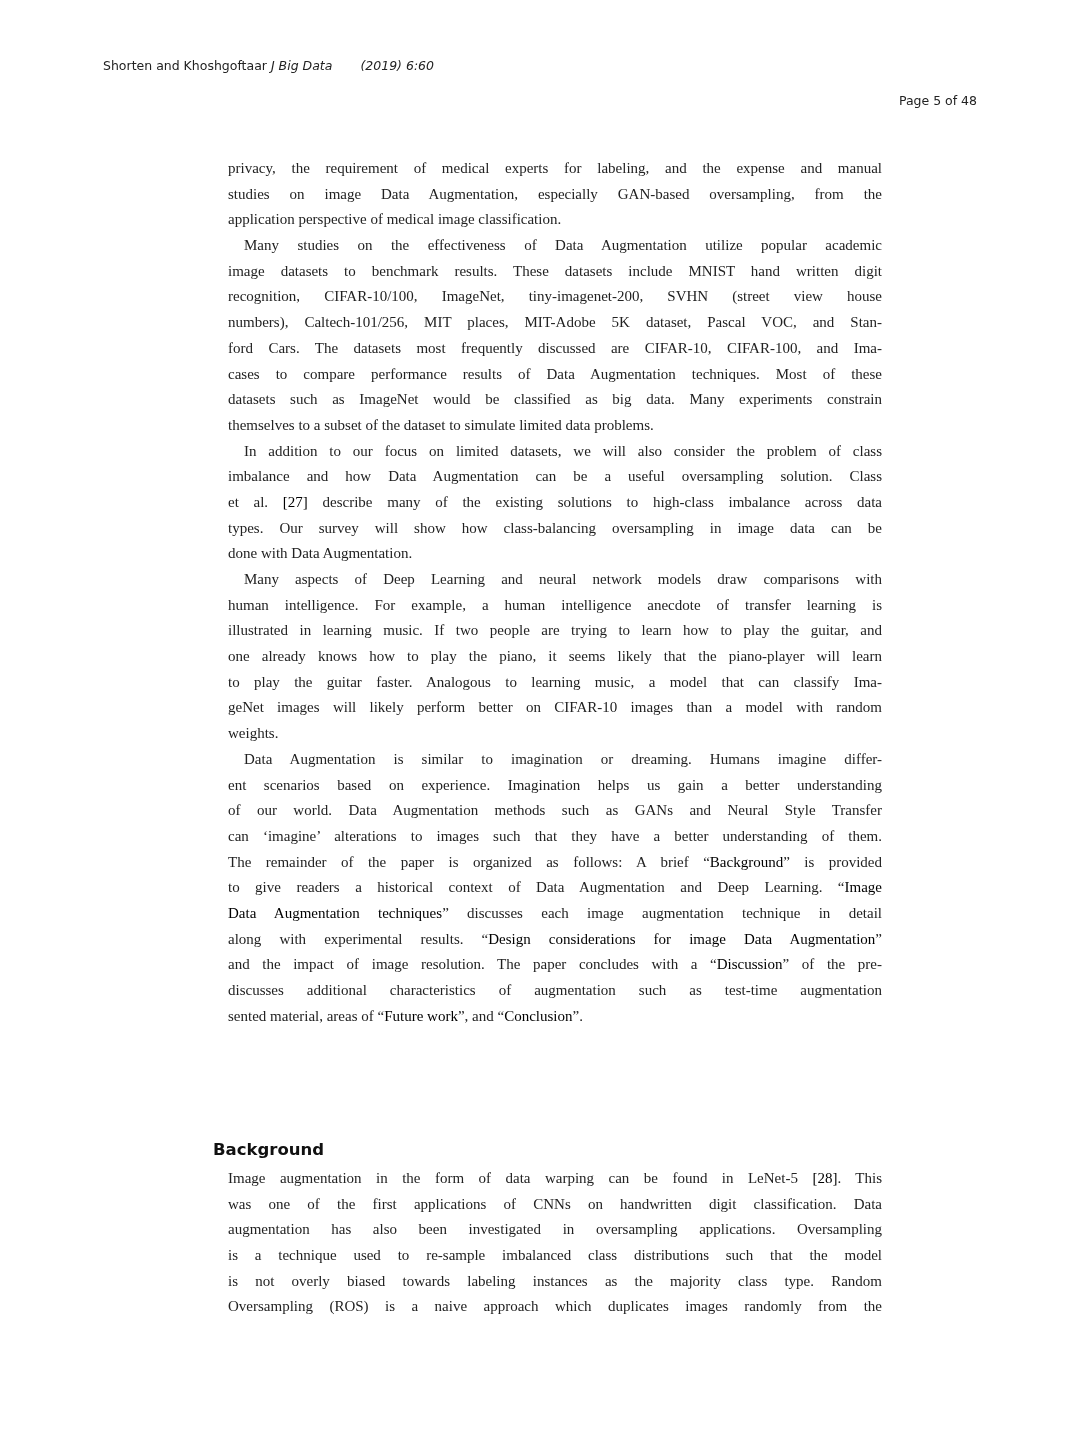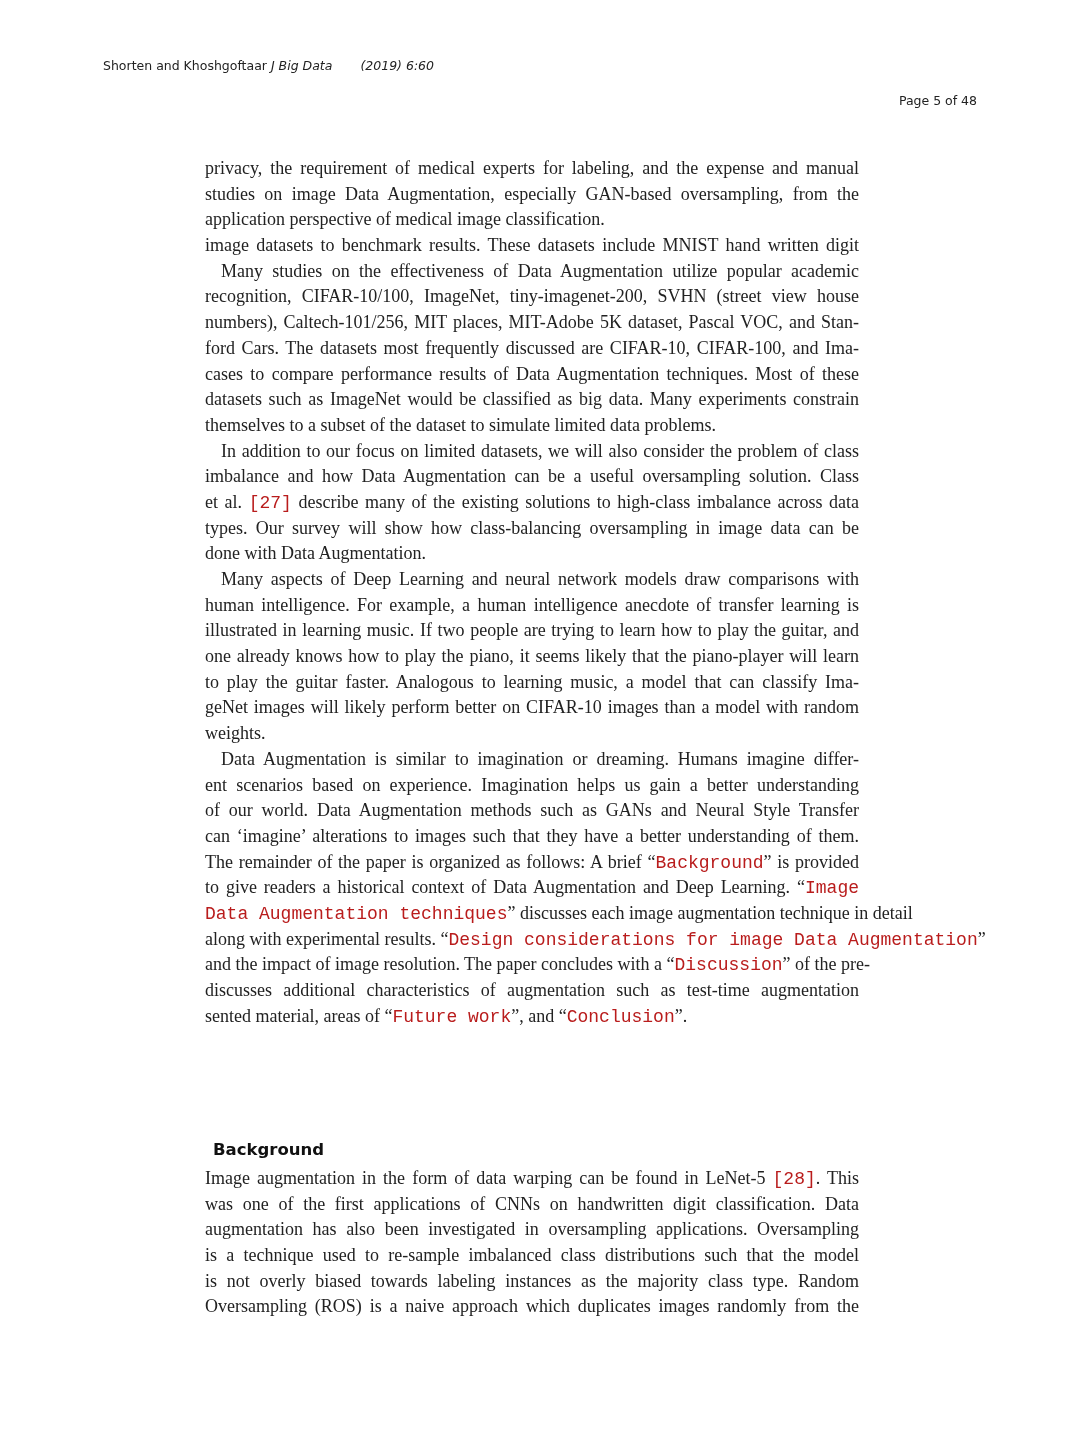--- a/index.html
+++ b/index.html
@@ -3,48 +3,48 @@
 <meta charset="utf-8">
 <style>
   html, body { margin: 0; padding: 0; background: #ffffff; }
   body { width: 1080px; height: 1434px; position: relative; overflow: hidden; }
   .header { position: absolute; top: 58px; left: 103px; right: 103px; height: 20px;
             font-family: "DejaVu Sans", sans-serif; font-size: 12.5px; color: #222; }
   .header .left { position: absolute; left: 0; top: 0; white-space: nowrap; }
   .header .left .journal { font-style: italic; }
   .header .left .vol { font-style: italic; margin-left: 28px; }
   .header .right { position: absolute; right: 0; top: 0; white-space: nowrap; margin-top: 35px; }
-  .body { position: absolute; left: 205px; width: 654px; top: 156px;
-          font-family: "Liberation Serif", serif; font-size: 18px; color: #222; }
+  .body { position: absolute; left: 228px; width: 654px; top: 156px;
+          font-family: "Liberation Serif", serif; font-size: 15px; color: #222; }
   .line { height: 25.7px; line-height: 25.7px; white-space: nowrap;
           text-align: justify; text-align-last: justify; }
   .line.last { text-align-last: left; }
   .line.indent { padding-left: 16px; }
-  .link { color: #b91c1c; font-family: Liberation Mono, monospace; }
+  .link { color: #000000; }
   .heading { position: absolute; left: 213px; top: 1140px;
              font-family: "DejaVu Sans", sans-serif; font-weight: bold; font-size: 16.5px; color: #111; }
   .body2 { top: 1166px; }
 </style>
 </head>
 <body>
 
 <div class="header">
   <span class="left"><span>Shorten and Khoshgoftaar</span> <span class="journal">J Big Data</span><span class="vol">(2019) 6:60</span></span>
   <span class="right">Page 5 of 48</span>
 </div>
 
 <div class="body" id="main-body">
     <div>
       <div class="line">privacy, the requirement of medical experts for labeling, and the expense and manual</div>
       <div class="line">studies on image Data Augmentation, especially GAN-based oversampling, from the</div>
       <div class="line last">application perspective of medical image classification.</div>
     </div>
     <div>
+      <div class="line indent">Many studies on the effectiveness of Data Augmentation utilize popular academic</div>
       <div class="line">image datasets to benchmark results. These datasets include MNIST hand written digit</div>
-      <div class="line indent">Many studies on the effectiveness of Data Augmentation utilize popular academic</div>
       <div class="line">recognition, CIFAR-10/100, ImageNet, tiny-imagenet-200, SVHN (street view house</div>
       <div class="line">numbers), Caltech-101/256, MIT places, MIT-Adobe 5K dataset, Pascal VOC, and Stan-</div>
       <div class="line">ford Cars. The datasets most frequently discussed are CIFAR-10, CIFAR-100, and Ima-</div>
       <div class="line">cases to compare performance results of Data Augmentation techniques. Most of these</div>
       <div class="line">datasets such as ImageNet would be classified as big data. Many experiments constrain</div>
       <div class="line last">themselves to a subset of the dataset to simulate limited data problems.</div>
     </div>
     <div>
       <div class="line indent">In addition to our focus on limited datasets, we will also consider the problem of class</div>
       <div class="line">imbalance and how Data Augmentation can be a useful oversampling solution. Class</div>

